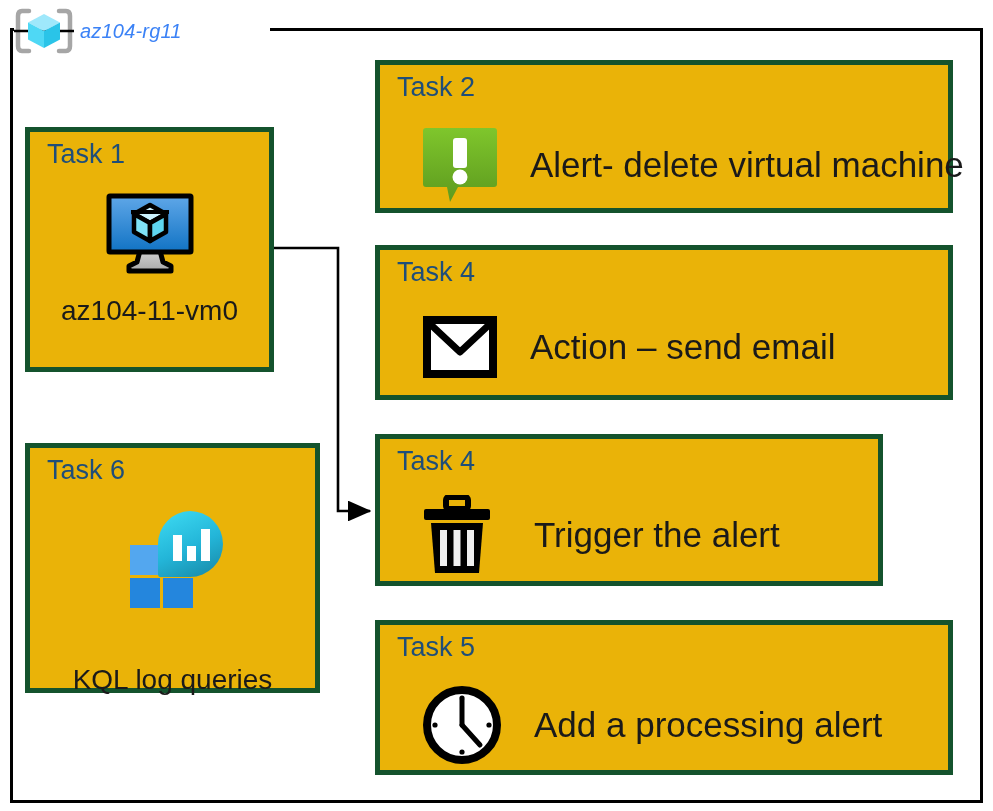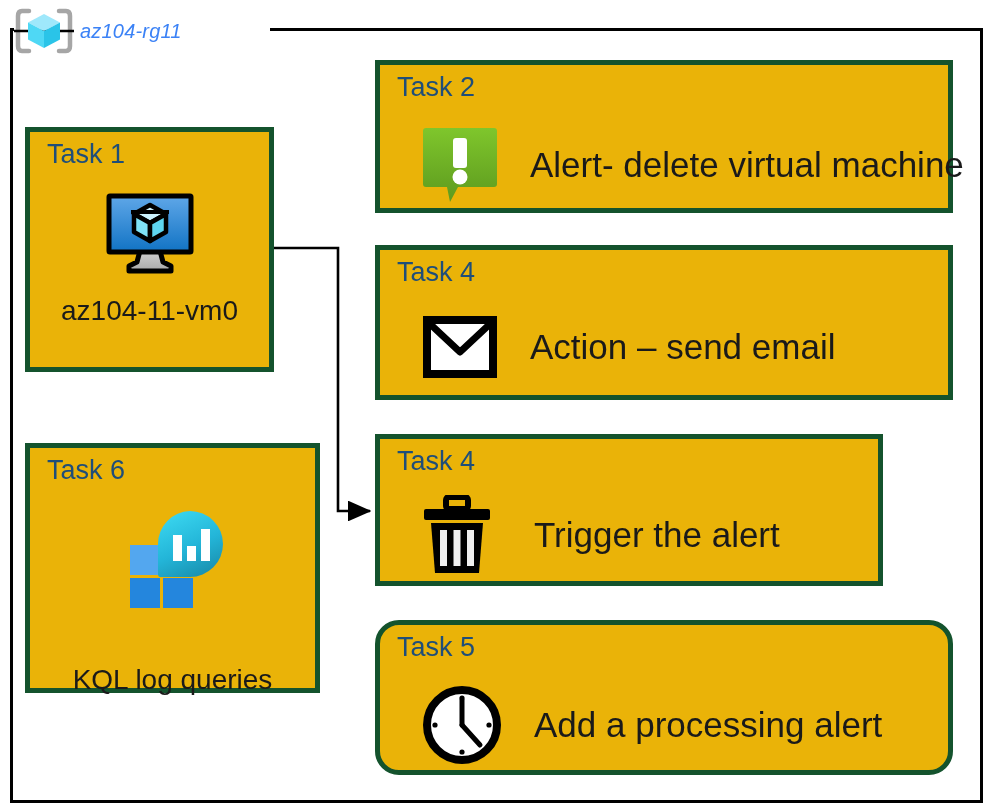--- a/index.html
+++ b/index.html
@@ -249,21 +249,21 @@
 
           <rect x="20" y="35" width="7" height="36" fill="#f0f0f0"></rect>
           <rect x="33.5" y="35" width="7" height="36" fill="#f0f0f0"></rect>
           <rect x="47" y="35" width="7" height="36" fill="#f0f0f0"></rect>
         </svg>
       </span>
       <span class="h-text">Trigger the alert</span>
     </span>
   </div>
 
-  <div class="card horizontal" style="left:375px; top:620px; width:578px; height:155px;border-radius:24px;">
+  <div class="card horizontal" style="left:375px; top:620px; width:578px; height:155px;">
     <span class="card-label">Task 5</span>
     <span class="h-row" style="top:58px;">
       <span>
         <svg class="icon-box" width="84" height="84" viewBox="0 0 84 84" xmlns="http://www.w3.org/2000/svg">
           <circle cx="42" cy="42" r="35" fill="#ffffff" stroke="#000000" stroke-width="8"></circle>
 
           <circle cx="42" cy="15" r="2.6" fill="#000000"></circle>
           <circle cx="69" cy="42" r="2.6" fill="#000000"></circle>
           <circle cx="42" cy="69" r="2.6" fill="#000000"></circle>
           <circle cx="15" cy="42" r="2.6" fill="#000000"></circle>

